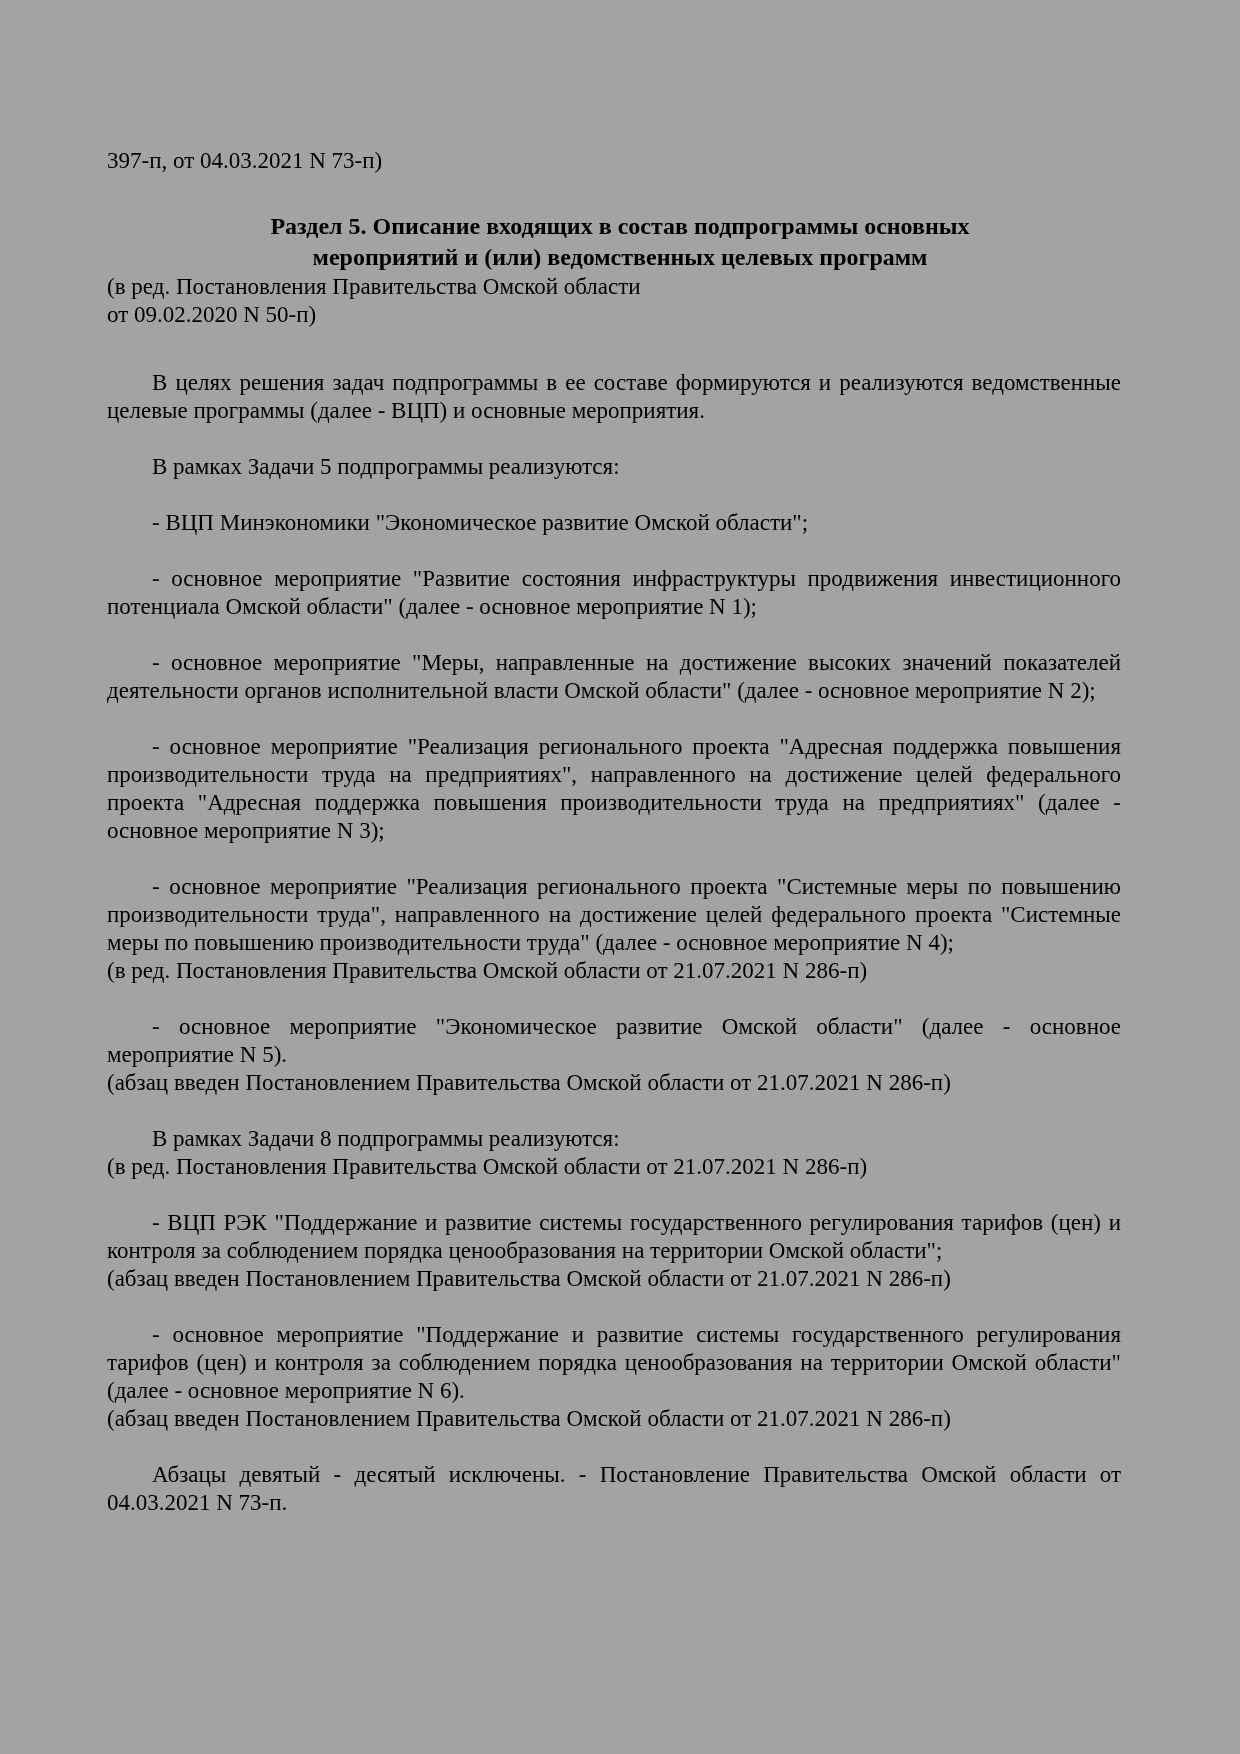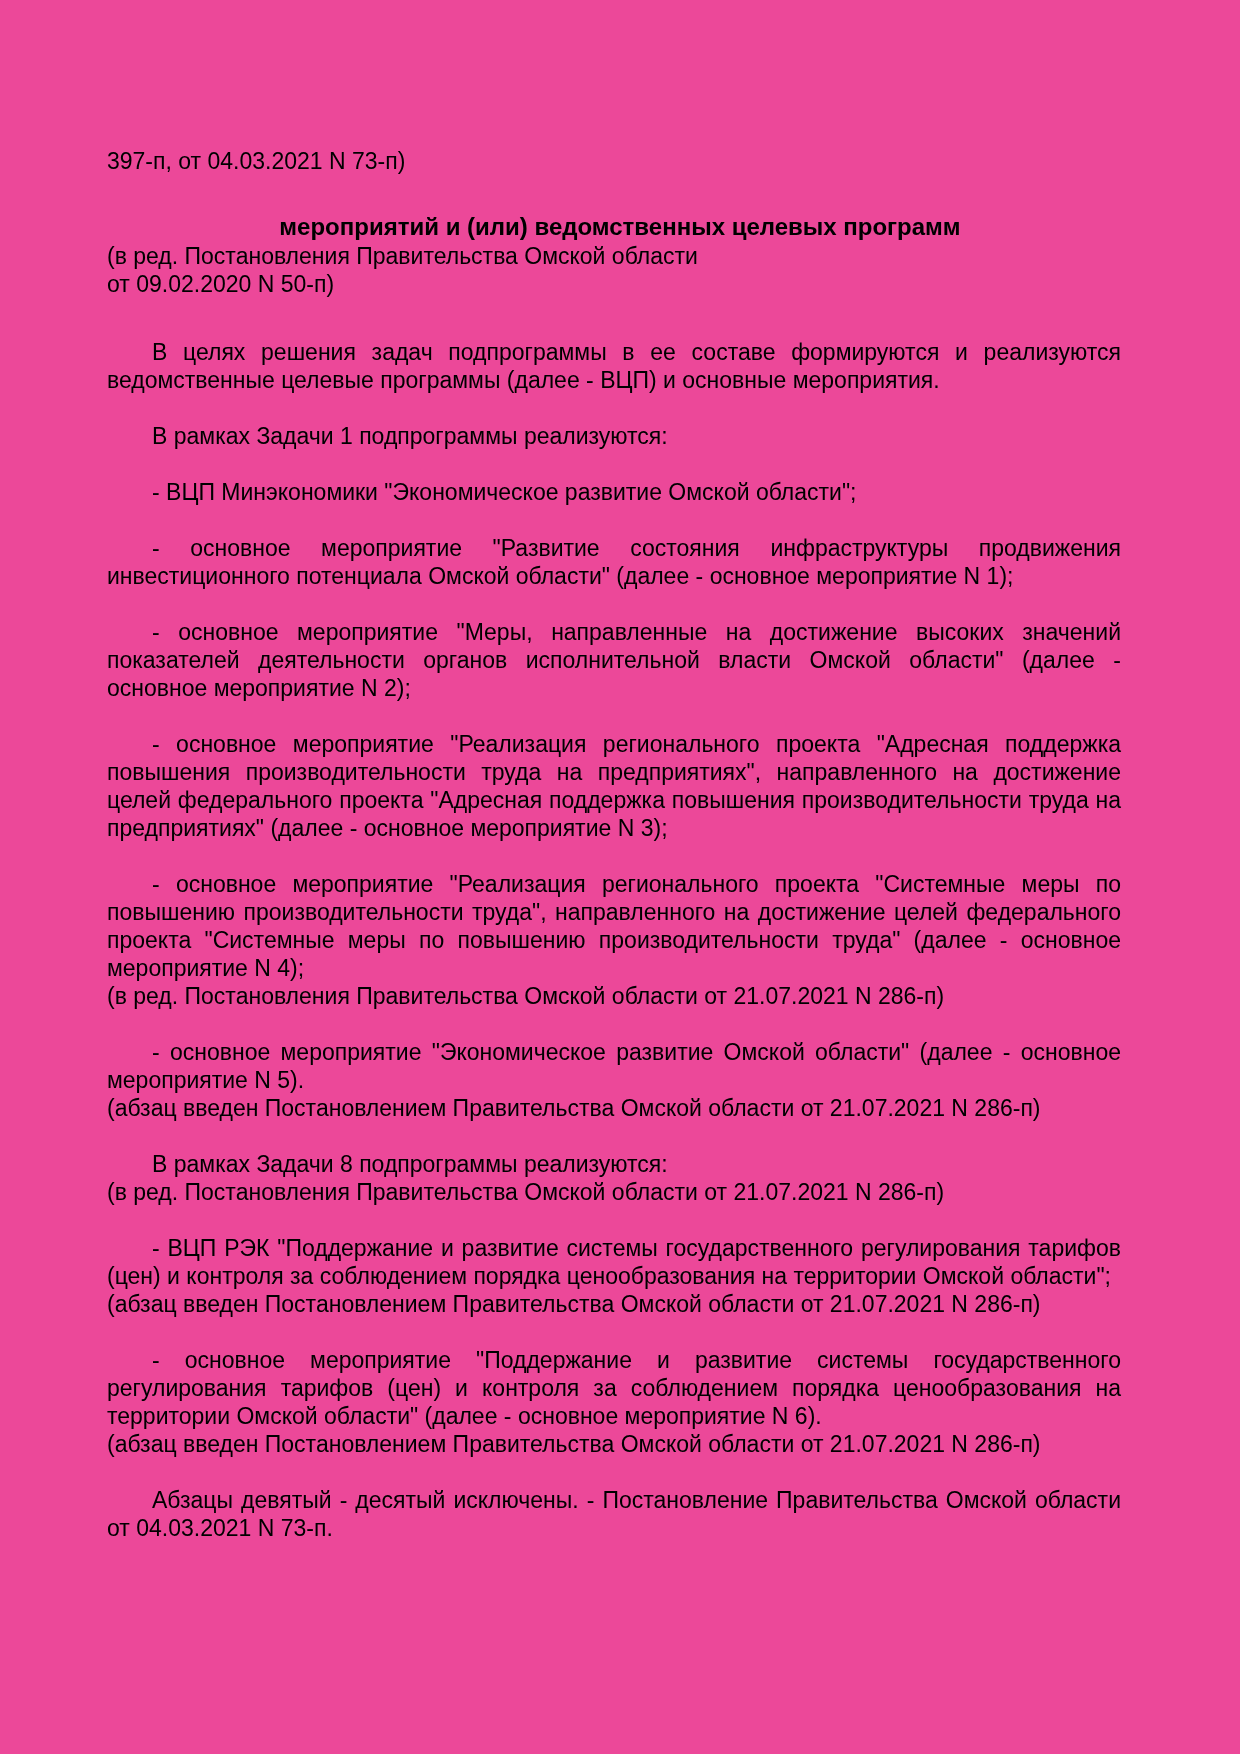--- a/index.html
+++ b/index.html
@@ -5,24 +5,24 @@
   html, body {
     margin: 0;
     padding: 0;
     background: #ffffff;
   }
   .page {
     position: relative;
     width: 1240px;
     height: 1754px;
     box-sizing: border-box;
-    background: #ec4899;
+    background: #a3a3a3;
     color: #000000;
     padding: 147px 107px 4px 107px;
-    font-family: Liberation Sans, sans-serif;
+    font-family: Liberation Serif, serif;
     font-size: 23px;
     line-height: 28px;
     overflow: hidden;
   }
   .plain {
     margin: 0 0 36px 0;
     text-align: left;
   }
   .title {
     margin: 0;
@@ -52,31 +52,32 @@
   }
 </style>
 </head>
 <body>
 
 <div class="page">
 
   <p class="plain">397-п, от 04.03.2021 N 73-п)</p>
 
   <h1 class="title">
+    <span style="display:block">Раздел 5. Описание входящих в состав подпрограммы основных</span>
     <span style="display:block">мероприятий и (или) ведомственных целевых программ</span>
   </h1>
 
   <div class="subtitle">
     <span class="sub-line">(в ред. Постановления Правительства Омской области</span>
     <span class="sub-line">от 09.02.2020 N 50-п)</span>
   </div>
 
   <p class="body">В целях решения задач подпрограммы в ее составе формируются и реализуются ведомственные целевые программы (далее - ВЦП) и основные мероприятия.</p>
 
-  <p class="body">В рамках Задачи 1 подпрограммы реализуются:</p>
+  <p class="body">В рамках Задачи 5 подпрограммы реализуются:</p>
 
   <p class="body">- ВЦП Минэкономики "Экономическое развитие Омской области";</p>
 
   <p class="body">- основное мероприятие "Развитие состояния инфраструктуры продвижения инвестиционного потенциала Омской области" (далее - основное мероприятие N 1);</p>
 
   <p class="body">- основное мероприятие "Меры, направленные на достижение высоких значений показателей деятельности органов исполнительной власти Омской области" (далее - основное мероприятие N 2);</p>
 
   <p class="body">- основное мероприятие "Реализация регионального проекта "Адресная поддержка повышения производительности труда на предприятиях", направленного на достижение целей федерального проекта "Адресная поддержка повышения производительности труда на предприятиях" (далее - основное мероприятие N 3);</p>
 
   <p class="body tight">- основное мероприятие "Реализация регионального проекта "Системные меры по повышению производительности труда", направленного на достижение целей федерального проекта "Системные меры по повышению производительности труда" (далее - основное мероприятие N 4);</p>

